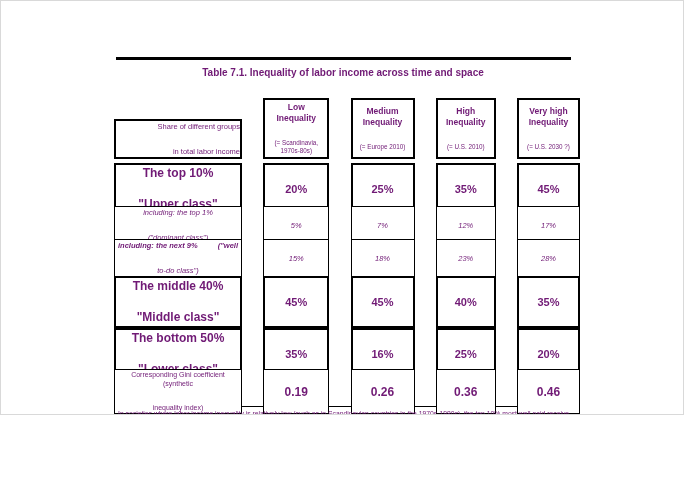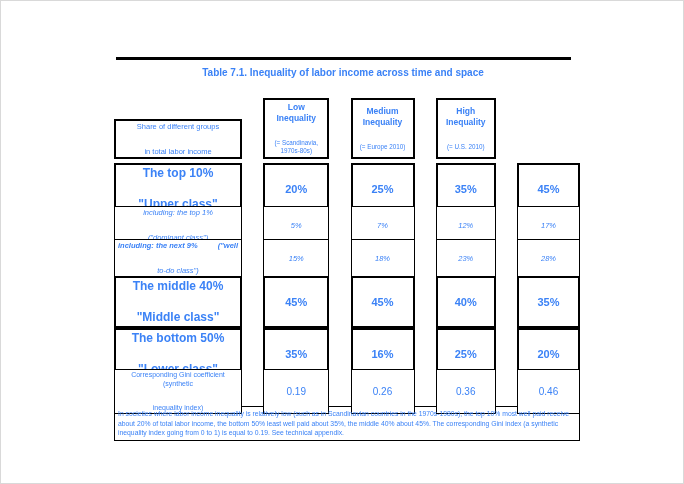--- a/index.html
+++ b/index.html
@@ -1,23 +1,23 @@
 <!DOCTYPE html>
 <html><head>
 <meta charset="utf-8">
 <style>
   html,body{margin:0;padding:0;background:#ffffff;}
   #page{
     position:relative;
-    width:684px;height:484px;
+    width:684px;height:415px;
     background:#ffffff;
     border:1px solid #d9d9d9;
     box-sizing:border-box;
     font-family:"Liberation Sans", sans-serif;
-    color:#3b82f6;
+    color:#701a75;
     overflow:hidden;
   }
   #top-rule{
     position:absolute;left:115px;top:56px;
     width:455px;height:3px;background:#000;
   }
   #table-title{
     position:absolute;left:0;top:66px;width:684px;
     text-align:center;font-size:10px;font-weight:bold;
   }
@@ -38,33 +38,33 @@
     background:#fff;
     gap:15px;
   }
   .thin{border-width:1px;}
   
   .row.header{height:61px;}
   .row.header .colhead{height:61px;font-weight:bold;font-size:8.5px;line-height:1.25;padding:1px 2px;}
   .colhead .subtitle{font-weight:normal;font-size:6.3px;line-height:1.25;margin-top:1px;}
   .corner{
     align-self:end;height:40px;
-    font-size:7.5px;line-height:1.3;font-weight:normal;
+    font-size:7.5px;line-height:1.3;font-weight:normal;align-items:flex-end;
   }
   
   .row.r1,.row.r4{height:38px;margin-top:4px;}
   .row.r2{height:28px;margin-top:5px;}
   .row.r3{height:33px;margin-top:5px;}
   .row.r5{height:37px;margin-top:14px;}
   .row.r6{height:33px;margin-top:4px;}
   .label{font-size:12px;font-weight:bold;line-height:1.3;padding:1px 3px;}
   .value{font-size:11px;font-weight:bold;}
   .italicrow .label,.italicrow .value{font-style:italic;font-weight:normal;font-size:7.5px;}
   .ginirow .label{font-weight:normal;font-size:7px;line-height:1.25;}
-  .ginirow .value{font-weight:normal;font-size:10px;}
+  .ginirow .value{font-weight:bold;font-size:12px;}
   .label .split{
     display:flex;justify-content:space-between;width:100%;font-weight:bold;
   }
   .label .l2{width:100%;}
   #footnote-box{
     margin-top:4px;
     border:1px solid #000;
     box-sizing:border-box;
     padding:2px 3px;
     font-size:6.8px;line-height:1.4;
@@ -92,20 +92,24 @@
         <span>Low Inequality</span>
         <span class="subtitle">(= Scandinavia, 1970s-80s)</span>
       </div>
       <div class="cell colhead">
         <span>Medium Inequality</span>
         <span class="subtitle">(= Europe 2010)</span>
       </div>
       <div class="cell colhead">
         <span>High Inequality</span>
         <span class="subtitle">(= U.S. 2010)</span>
+      </div>
+      <div class="cell colhead">
+        <span>Very high Inequality</span>
+        <span class="subtitle">(= U.S. 2030 ?)</span>
       </div>
     </div>
 
     <div class="row r1">
       <div class="cell label">
         <span>The top 10%</span>
         <span>"Upper class"</span>
       </div>
       <div class="cell value">20%</div>
       <div class="cell value">25%</div>

